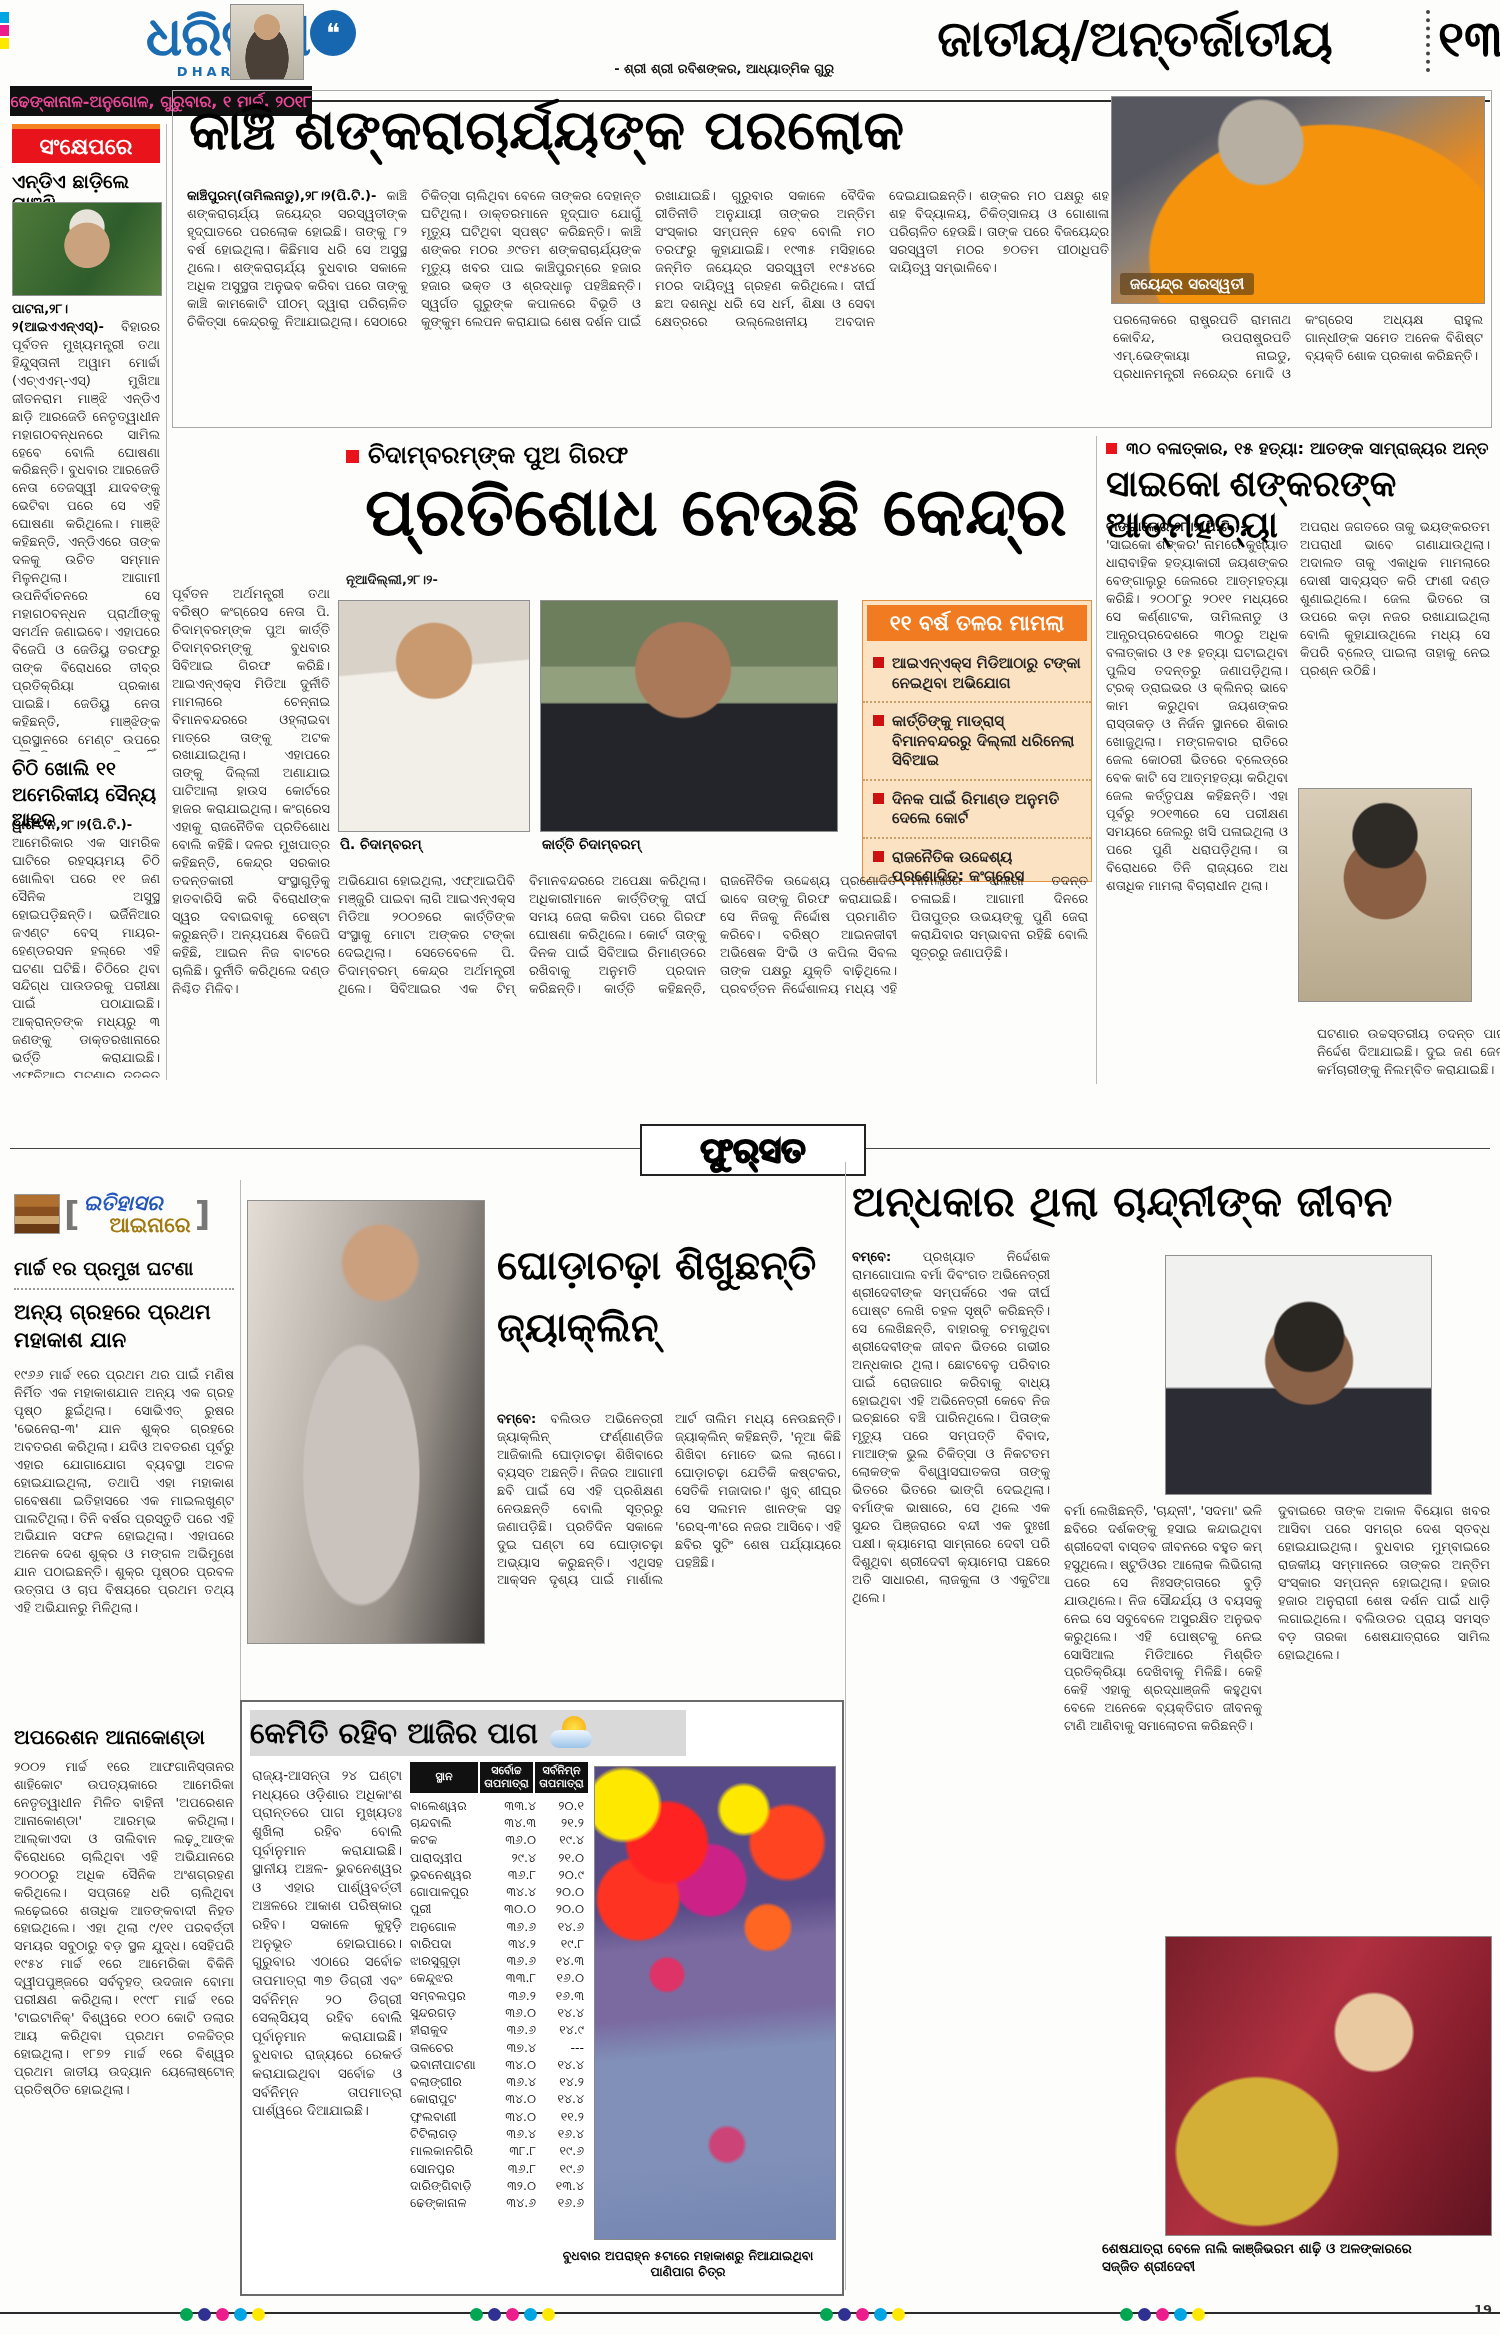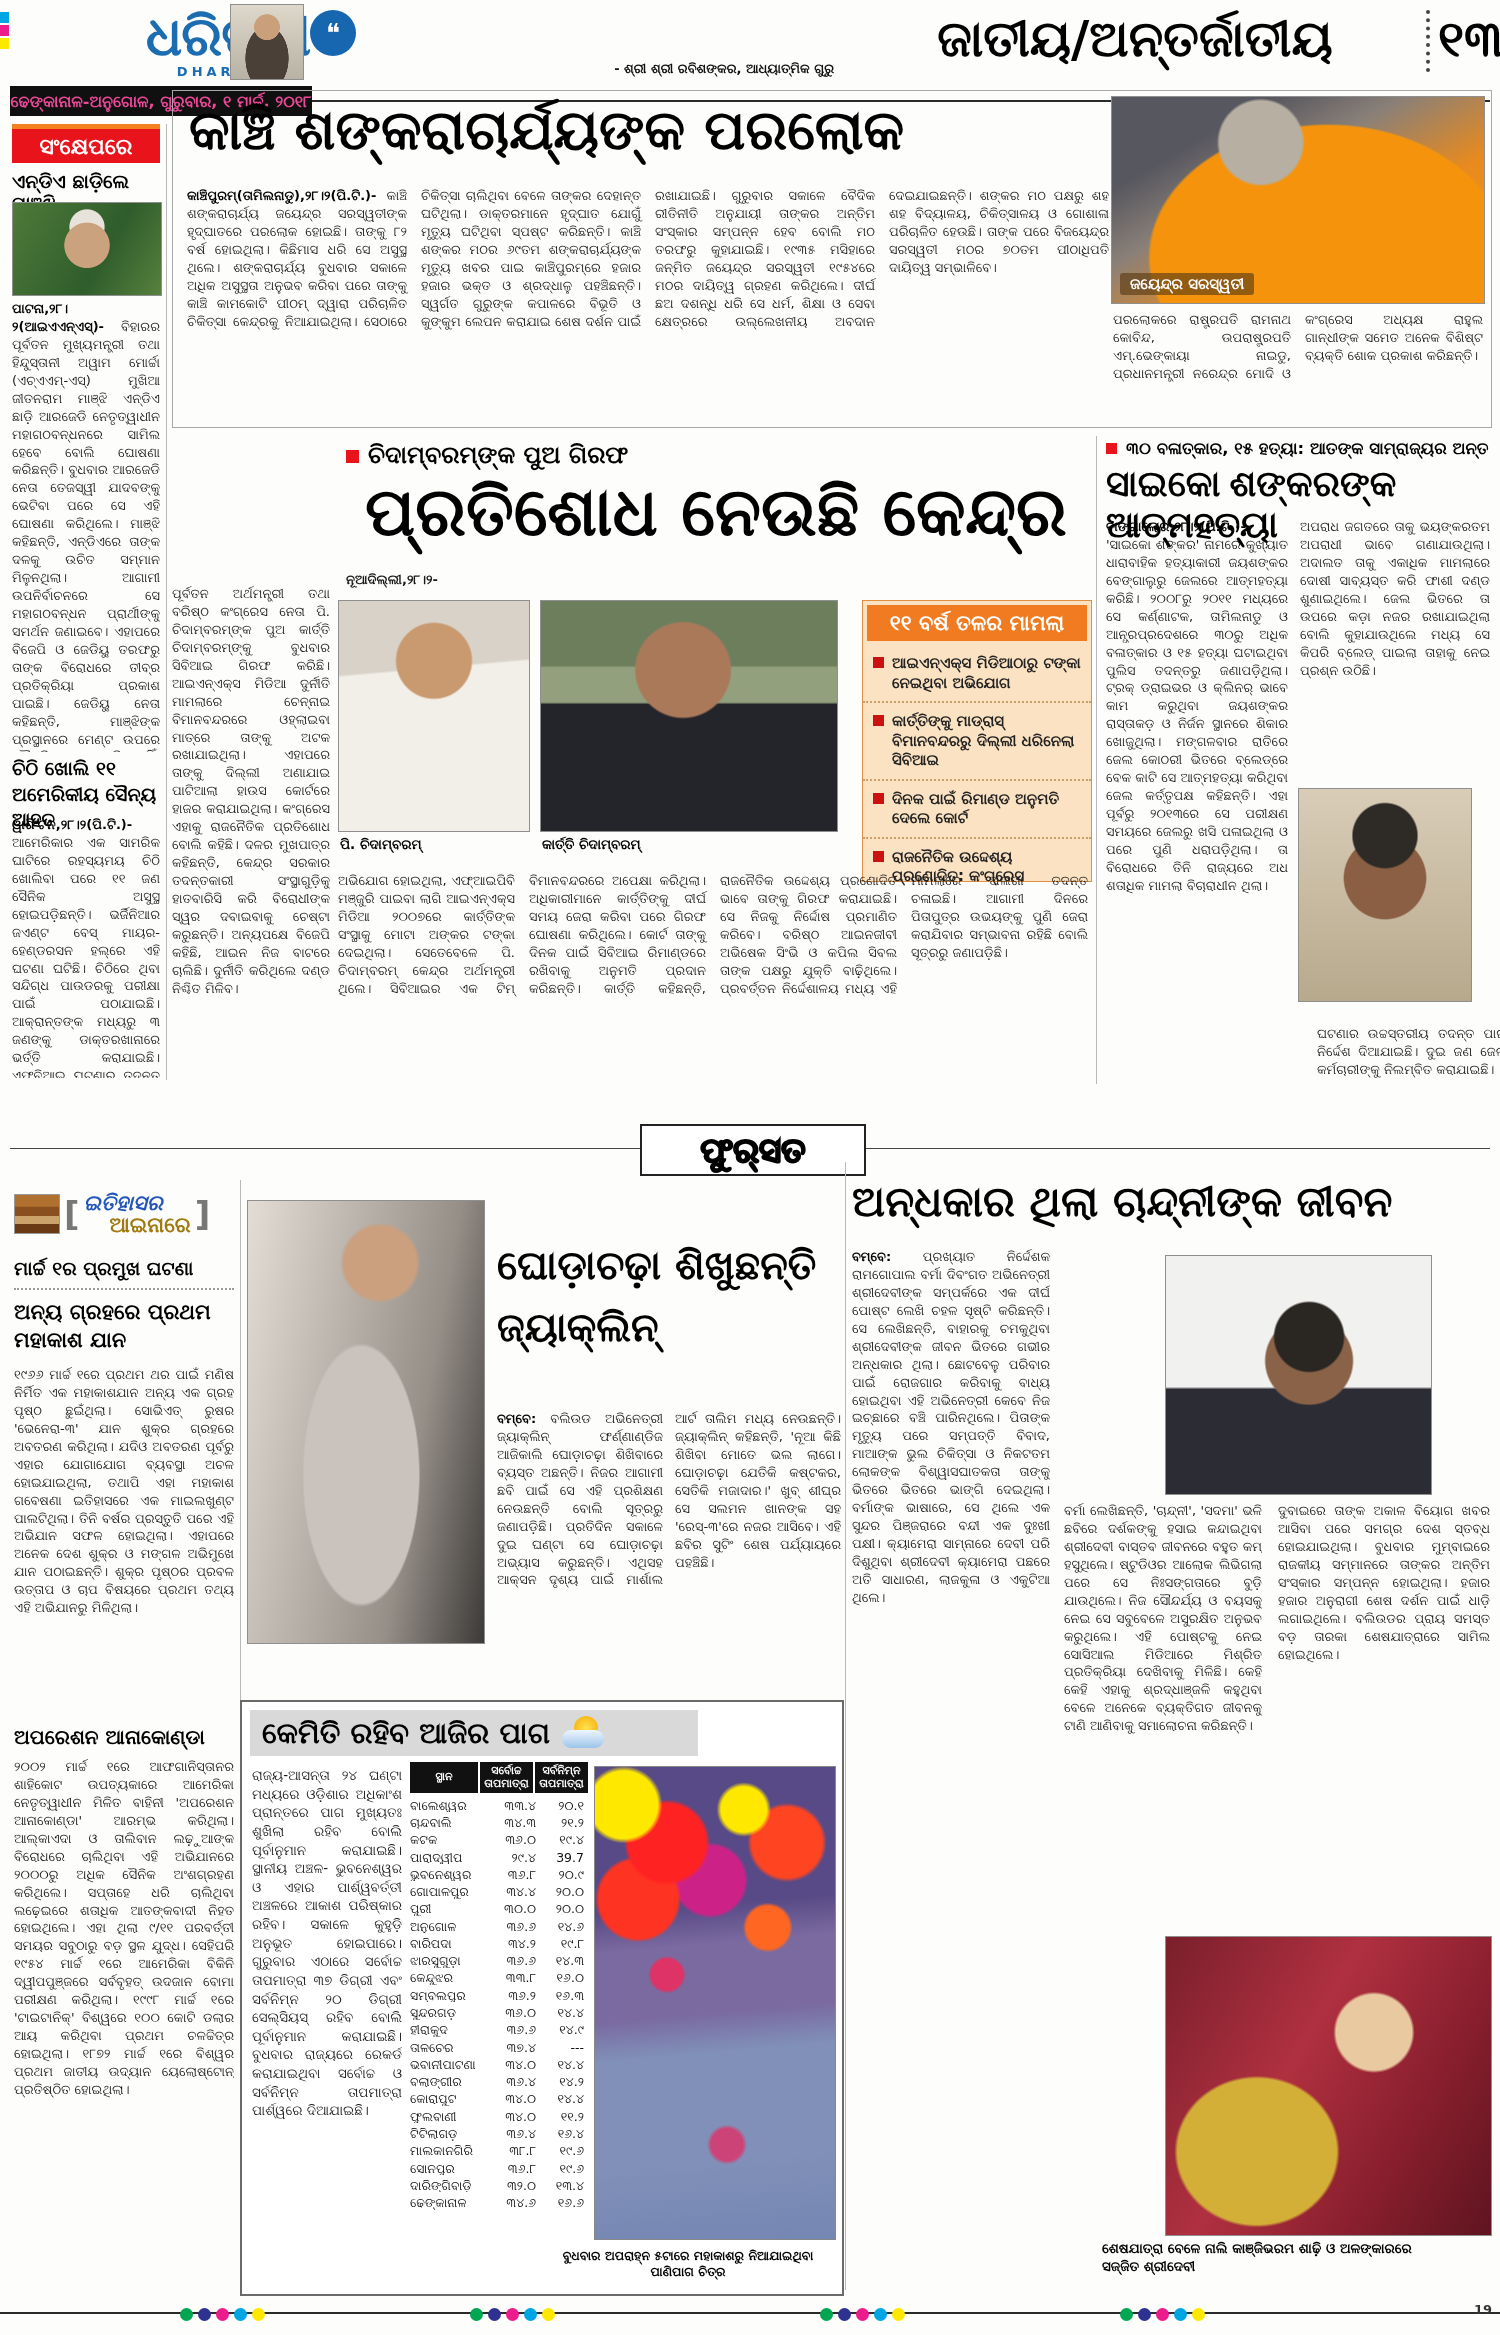--- a/index.html
+++ b/index.html
@@ -56,21 +56,21 @@
   .fursat-txt{font-size:34px;font-weight:800;color:#fff;-webkit-text-stroke:2px #000;text-shadow:0 0 1px #000;}
 
   
   .hist-blue{color:#2255bb;font-weight:800;font-style:italic;font-size:21px;}
   .hist-gold{color:#a07a10;font-weight:800;font-size:21px;}
   .hist-brk{color:#777;font-weight:800;font-size:34px;line-height:1;}
   .hist-icon{background:linear-gradient(#b0702f 0 30%,#8a4f1e 31% 55%,#caa26a 56% 75%,#6a3a14 76%),radial-gradient(circle at 70% 30%,#dcd6ca 0 20%,rgba(0,0,0,0) 21%);border:1px solid #999;}
 
   
   .wx-box{border:2px solid #6a6a6a;background:#fff;}
-  .wx-head{background:#d9d9d9;font-weight:800;font-size:29px;color:#000;display:flex;align-items:center;padding-left:12px;gap:12px;}
+  .wx-head{background:#d9d9d9;font-weight:800;font-size:29px;color:#000;display:flex;align-items:center;gap:12px;}
   .suncloud{position:relative;width:46px;height:34px;}
   .suncloud::before{content:"";position:absolute;left:12px;top:0;width:24px;height:24px;border-radius:50%;background:radial-gradient(#ffe24a,#f5a80c);}
   .suncloud::after{content:"";position:absolute;left:0;top:14px;width:42px;height:18px;border-radius:10px;background:linear-gradient(#eef6ff,#9cc4e8);}
   .wx-th{background:#111;color:#fff;font-weight:700;font-size:11px;line-height:1.15;display:flex;align-items:center;justify-content:center;text-align:center;padding:3px 2px;}
   .wx-row{display:flex;font-size:12.5px;line-height:1.0;padding:2.4px 0;color:#111;}
   .wx-row .c{flex:0 0 78px;overflow:hidden;white-space:nowrap;}
   .wx-row .t{flex:0 0 48px;text-align:right;}
   .map-sat{border:1px solid #888;background:
     radial-gradient(circle at 12% 8%,#ffe800 0 7%,rgba(0,0,0,0) 8%),
     radial-gradient(circle at 30% 16%,#ff2222 0 9%,rgba(0,0,0,0) 10%),
@@ -242,21 +242,21 @@
 
           <div class="wx-row">
             <span class="c">କଟକ</span>
             <span class="t">୩୬.୦</span>
             <span class="t">୧୯.୪</span>
           </div>
 
           <div class="wx-row">
             <span class="c">ପାରାଦ୍ୱୀପ</span>
             <span class="t">୨୯.୪</span>
-            <span class="t">39.7</span>
+            <span class="t">୨୧.୦</span>
           </div>
 
           <div class="wx-row">
             <span class="c">ଭୁବନେଶ୍ୱର</span>
             <span class="t">୩୬.୮</span>
             <span class="t">୨୦.୯</span>
           </div>
 
           <div class="wx-row">
             <span class="c">ଗୋପାଳପୁର</span>

